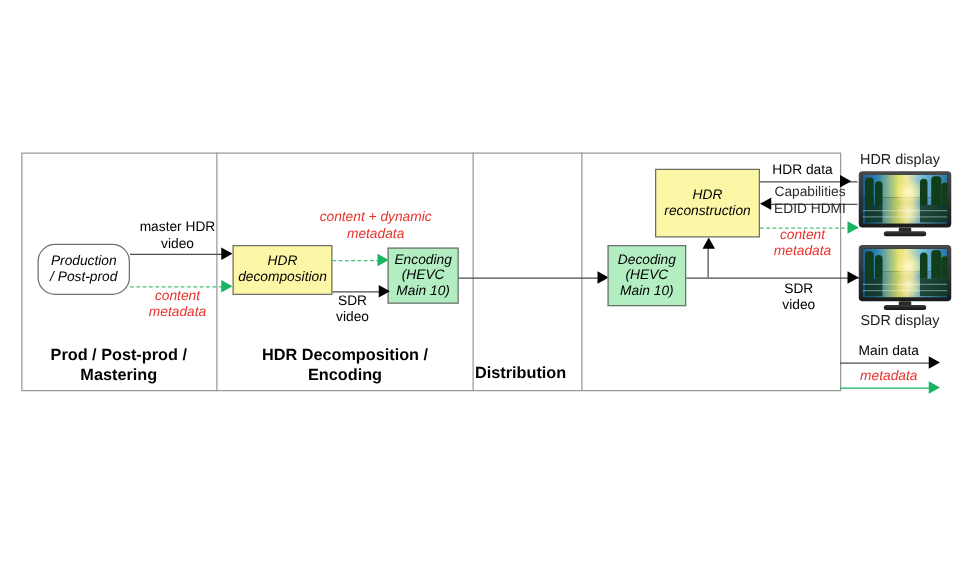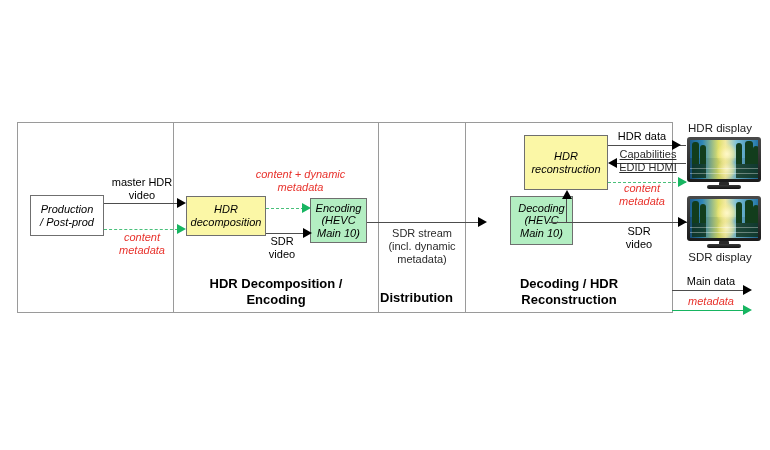--- a/index.html
+++ b/index.html
@@ -72,25 +72,25 @@
 </head>
 <body>
 
 <div id="stage">
 
   <div class="frame" style="left:17px;top:122px;width:656px;height:191px;"></div>
   <div class="vdiv" style="left:173px;top:122px;height:191px;"></div>
   <div class="vdiv" style="left:378px;top:122px;height:191px;"></div>
   <div class="vdiv" style="left:465px;top:122px;height:191px;"></div>
 
+  <div class="caption" style="left:18px;top:276px;width:154px;">Prod / Post-prod /<br>Mastering</div>
   <div class="caption" style="left:175px;top:276px;width:202px;">HDR Decomposition /<br>Encoding</div>
   <div class="caption" style="left:380px;top:290px;width:70px;">Distribution</div>
-  <div class="caption" style="left:467px;top:276px;width:204px;">Decoding / HDR<br>Reconstruction</div>
 
-  <div class="pbox white" style="left:30px;top:195px;width:74px;height:41px;">Production<br>/ Post-prod</div>
+  <div class="pbox white" style="left:30px;top:195px;width:74px;height:41px;border-radius:14px;">Production<br>/ Post-prod</div>
 
   <div class="hline" style="left:104px;top:203px;width:74px;"></div>
   <div class="ar right" style="left:177px;top:198px;"></div>
   <div class="lbl dark" style="left:104px;top:176px;width:76px;">master HDR<br>video</div>
 
   <div class="dline" style="left:104px;top:229px;width:74px;"></div>
   <div class="ar right green" style="left:177px;top:224px;"></div>
   <div class="lbl meta" style="left:104px;top:231px;width:76px;">content<br>metadata</div>
 
   <div class="pbox yellow" style="left:186px;top:196px;width:80px;height:40px;">HDR<br>decomposition</div>
@@ -101,37 +101,36 @@
   <div class="ar right green" style="left:302px;top:203px;"></div>
   <div class="lbl meta" style="left:228px;top:168px;width:145px;">content + dynamic<br>metadata</div>
 
   <div class="vline" style="left:266px;top:236px;height:-0px;"></div>
   <div class="hline" style="left:266px;top:233px;width:38px;"></div>
   <div class="ar right" style="left:303px;top:228px;"></div>
   <div class="lbl dark" style="left:258px;top:235px;width:48px;">SDR<br>video</div>
 
   <div class="hline" style="left:367px;top:222px;width:113px;"></div>
   <div class="ar right" style="left:478px;top:217px;"></div>
-  <div class="lbl" style="left:380px;top:227px;width:84px;">SDR stream<br>(incl. dynamic<br>metadata)</div>
 
-  <div class="pbox green" style="left:510px;top:196px;width:63px;height:49px;">Decoding<br>(HEVC<br>Main 10)</div>
+  <div class="pbox green" style="left:486px;top:196px;width:63px;height:49px;">Decoding<br>(HEVC<br>Main 10)</div>
 
   <div class="pbox yellow" style="left:524px;top:135px;width:84px;height:55px;">HDR<br>reconstruction</div>
 
   <div class="hline" style="left:549px;top:222px;width:143px;"></div>
   <div class="vline" style="left:566px;top:197px;height:25px;"></div>
   <div class="ar up" style="left:562px;top:190px;"></div>
 
   <div class="hline" style="left:608px;top:145px;width:78px;"></div>
   <div class="ar right" style="left:672px;top:140px;"></div>
   <div class="lbl dark" style="left:609px;top:130px;width:66px;">HDR data</div>
 
   <div class="hline" style="left:616px;top:163px;width:70px;"></div>
   <div class="ar left" style="left:608px;top:158px;"></div>
-  <div class="lbl" style="left:610px;top:148px;width:76px;text-decoration:underline;">Capabilities<br>EDID HDMI</div>
+  <div class="lbl" style="left:610px;top:148px;width:76px;">Capabilities<br>EDID HDMI</div>
 
   <div class="dline" style="left:608px;top:182px;width:78px;"></div>
   <div class="ar right green" style="left:678px;top:177px;"></div>
   <div class="lbl meta" style="left:609px;top:182px;width:66px;">content<br>metadata</div>
 
   <div class="ar right" style="left:678px;top:217px;"></div>
   <div class="lbl dark" style="left:608px;top:225px;width:62px;">SDR<br>video</div>
 
   <div class="lbl ttl" style="left:672px;top:122px;width:96px;">HDR display</div>
 

